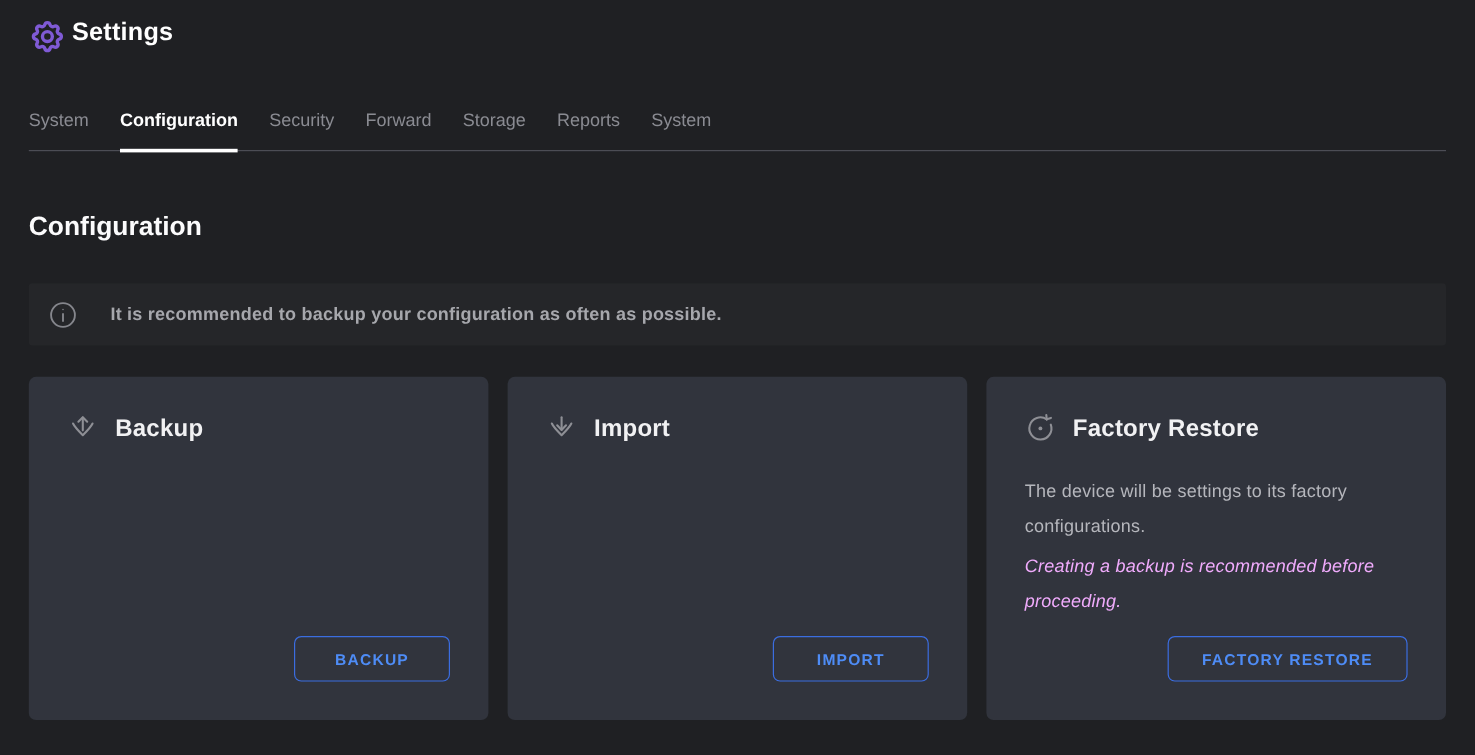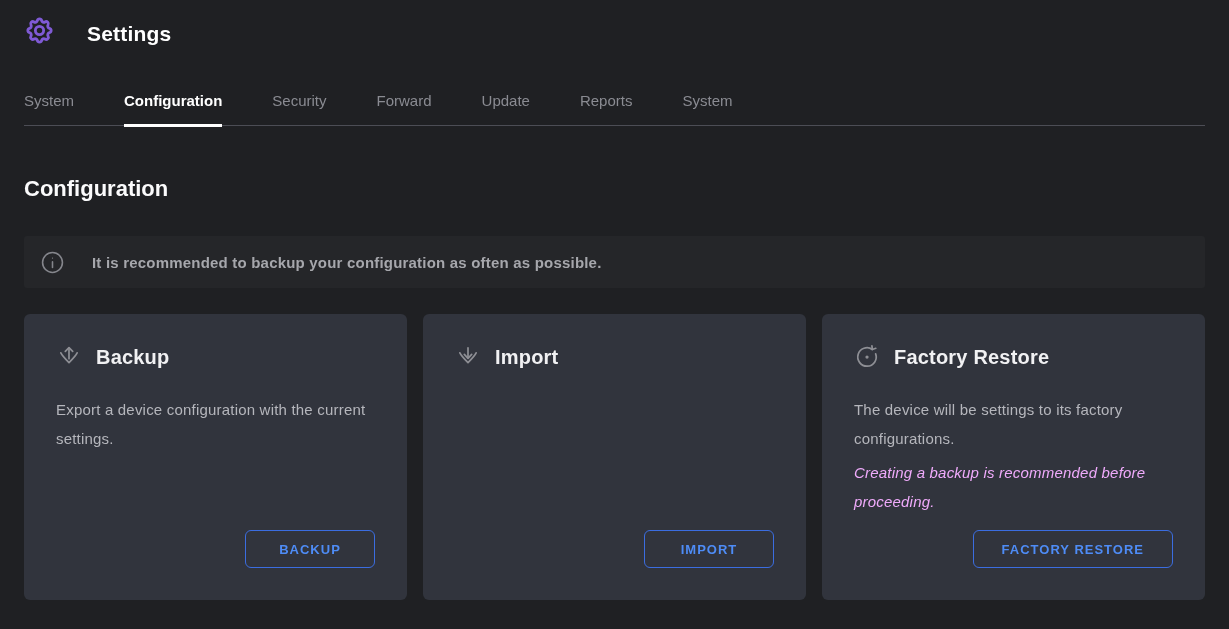--- a/index.html
+++ b/index.html
@@ -4,26 +4,26 @@
 <style>
   * { margin:0; padding:0; box-sizing:border-box; }
   html,body { width:1229px; height:629px; overflow:hidden; }
   body {
     background:#1f2023;
     font-family:"Liberation Sans", sans-serif;
     color:#e8e8ea;
   }
 
   
-  .app-header { display:flex; align-items:flex-end; gap:32px; padding:15px 24px 0; }
+  .app-header { display:flex; align-items:flex-start; gap:5px; padding:15px 24px 0; }
   .app-title { font-size:21px; font-weight:700; color:#ffffff; letter-spacing:.2px; }
   .gear-wrap { width:31px; height:31px; display:flex; align-items:center; justify-content:center; }
 
   
-  .tab-bar { margin:46px 24px 0; border-bottom:1px solid #4c4d55; display:flex; gap:50px; }
+  .tab-bar { margin:46px 24px 0; border-bottom:1px solid #4c4d55; display:flex; gap:26px; }
   .tab { font-size:15px; color:#8a8b92; padding-bottom:14px; cursor:pointer; line-height:18px; }
   .tab.active { color:#ffffff; font-weight:600; border-bottom:3px solid #ffffff; margin-bottom:-2px; }
 
   
   .page-heading { margin:50px 24px 0; font-size:22px; font-weight:700; color:#fbfbfc; }
 
   
   .info-banner {
     margin:34px 24px 0; height:52px; background:#252629; border-radius:3px;
     display:flex; align-items:center; gap:28px; padding:0 17px;
@@ -59,21 +59,21 @@
     </svg>
   </span>
   <h1 class="app-title">Settings</h1>
 </header>
 
 <nav class="tab-bar">
   <span class="tab">System</span>
   <span class="tab active">Configuration</span>
   <span class="tab">Security</span>
   <span class="tab">Forward</span>
-  <span class="tab">Update</span>
+  <span class="tab">Storage</span>
   <span class="tab">Reports</span>
   <span class="tab">System</span>
 </nav>
 
 <h2 class="page-heading">Configuration</h2>
 
 <div class="info-banner">
   <span>
     <svg class="icon" width="23" height="23" viewBox="0 0 22 22" fill="none" stroke="#85868c" stroke-width="1.5" stroke-linecap="round">
       <circle cx="11" cy="11" r="9.5"></circle>
@@ -90,21 +90,20 @@
     <div class="card-header">
       <span>
         <svg class="icon" width="26" height="26" viewBox="0 0 24 24" fill="none" stroke="#8e8f95" stroke-width="1.6" stroke-linecap="round" stroke-linejoin="round">
           <path d="M4.5 8.2 C5.6 10.6 8.2 13.4 12 17.2 C15.8 13.4 18.4 10.6 19.5 8.2"></path>
           <path d="M12 13.5 L12 3.8"></path>
           <path d="M8.6 6.8 L12 3.4 L15.4 6.8"></path>
         </svg>
       </span>
       <h3 class="card-title">Backup</h3>
     </div>
-    <p class="card-desc">Export a device configuration with the current settings.</p>
     <button class="card-btn">BACKUP</button>
   </article>
 
   <article class="card">
     <div class="card-header">
       <span>
         <svg class="icon" width="26" height="26" viewBox="0 0 24 24" fill="none" stroke="#8e8f95" stroke-width="1.6" stroke-linecap="round" stroke-linejoin="round">
           <path d="M4.5 8.2 C5.6 10.6 8.2 13.4 12 17.2 C15.8 13.4 18.4 10.6 19.5 8.2"></path>
           <path d="M12 3.5 L12 12.8"></path>
           <path d="M8.6 9.6 L12 13.2 L15.4 9.6"></path>

